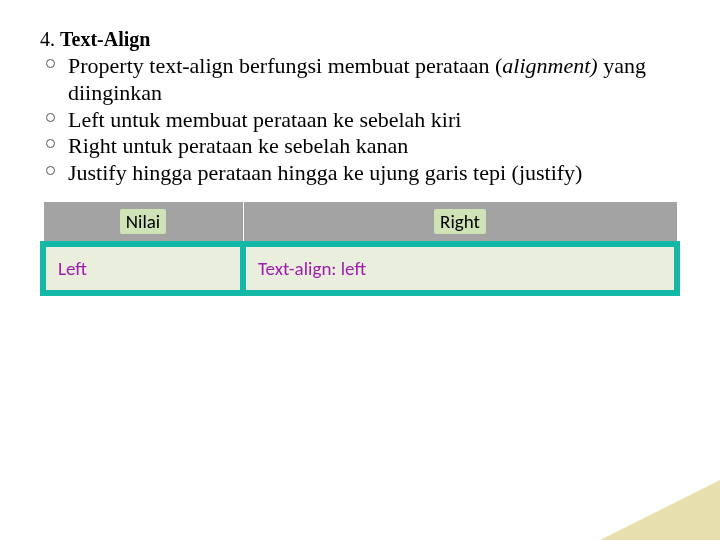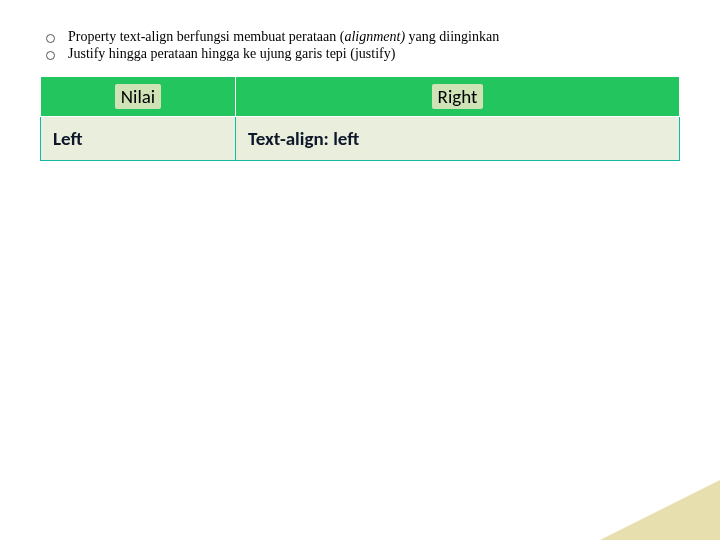--- a/index.html
+++ b/index.html
@@ -27,21 +27,21 @@
   }
   .heading .title {
     font-weight: bold;
   }
   ul.bullets {
     list-style: none;
     padding: 0;
     margin: 0 0 14px 0;
   }
   ul.bullets li {
-    font-size: 14px;
+    font-size: 22px;
     line-height: 1.22;
     padding-left: 28px;
     position: relative;
   }
   ul.bullets li::before {
     content: "";
     position: absolute;
     left: 6px;
     top: 6px;
     width: 9px;
@@ -51,63 +51,73 @@
     box-sizing: border-box;
   }
   .italic { font-style: italic; }
   table.tbl {
     width: 640px;
     border-collapse: collapse;
     font-family: Calibri, Arial, sans-serif;
     font-size: 19px;
   }
   table.tbl th {
-    background: #22c55e;
+    background: #a3a3a3;
     color: #fff;
     font-weight: normal;
     text-align: center;
     padding: 8px 10px;
     border: 1px solid #fff;
   }
   table.tbl th .lbl {
     background: #cfe3b7;
     color: #000;
     padding: 1px 6px;
     border-radius: 2px;
   }
   table.tbl td {
     background: #e9efdc;
     padding: 10px 12px;
-    border: 1px solid #14b8a6;
-    font-weight: 700;
-    color: #0f172a;
+    border: 6px solid #14b8a6;
+    font-weight: 400;
+    color: #a21caf;
   }
   table.tbl tr:nth-child(even) td {
     background: #d6e2c4;
   }
   table.tbl td:first-child { width: 170px; }
   .corner {
     position: absolute;
     right: 0;
     bottom: 0;
     width: 0;
     height: 0;
     border-left: 120px solid transparent;
     border-bottom: 60px solid #d8c97a;
     opacity: 0.6;
   }
 </style>
 </head>
 <body>
 
 <div class="slide">
+  <div class="heading">
+    <span class="num">4.</span>
+    <span class="title">Text-Align</span>
+  </div>
 
   <ul class="bullets">
     <li>
       <span>Property text-align berfungsi membuat perataan (</span><span class="italic">alignment)</span><span> yang diinginkan</span>
+    </li>
+    <li>
+      <span>Left untuk membuat perataan ke sebelah kiri</span>
+    </li>
+    <li>
+      <span>Right untuk perataan ke sebelah kanan</span>
     </li>
     <li>
       <span>Justify hingga perataan hingga ke ujung garis tepi (justify)</span>
     </li>
   </ul>
 
   <table class="tbl">
     <thead>
       <tr>
         <th><span class="lbl">Nilai</span></th>

